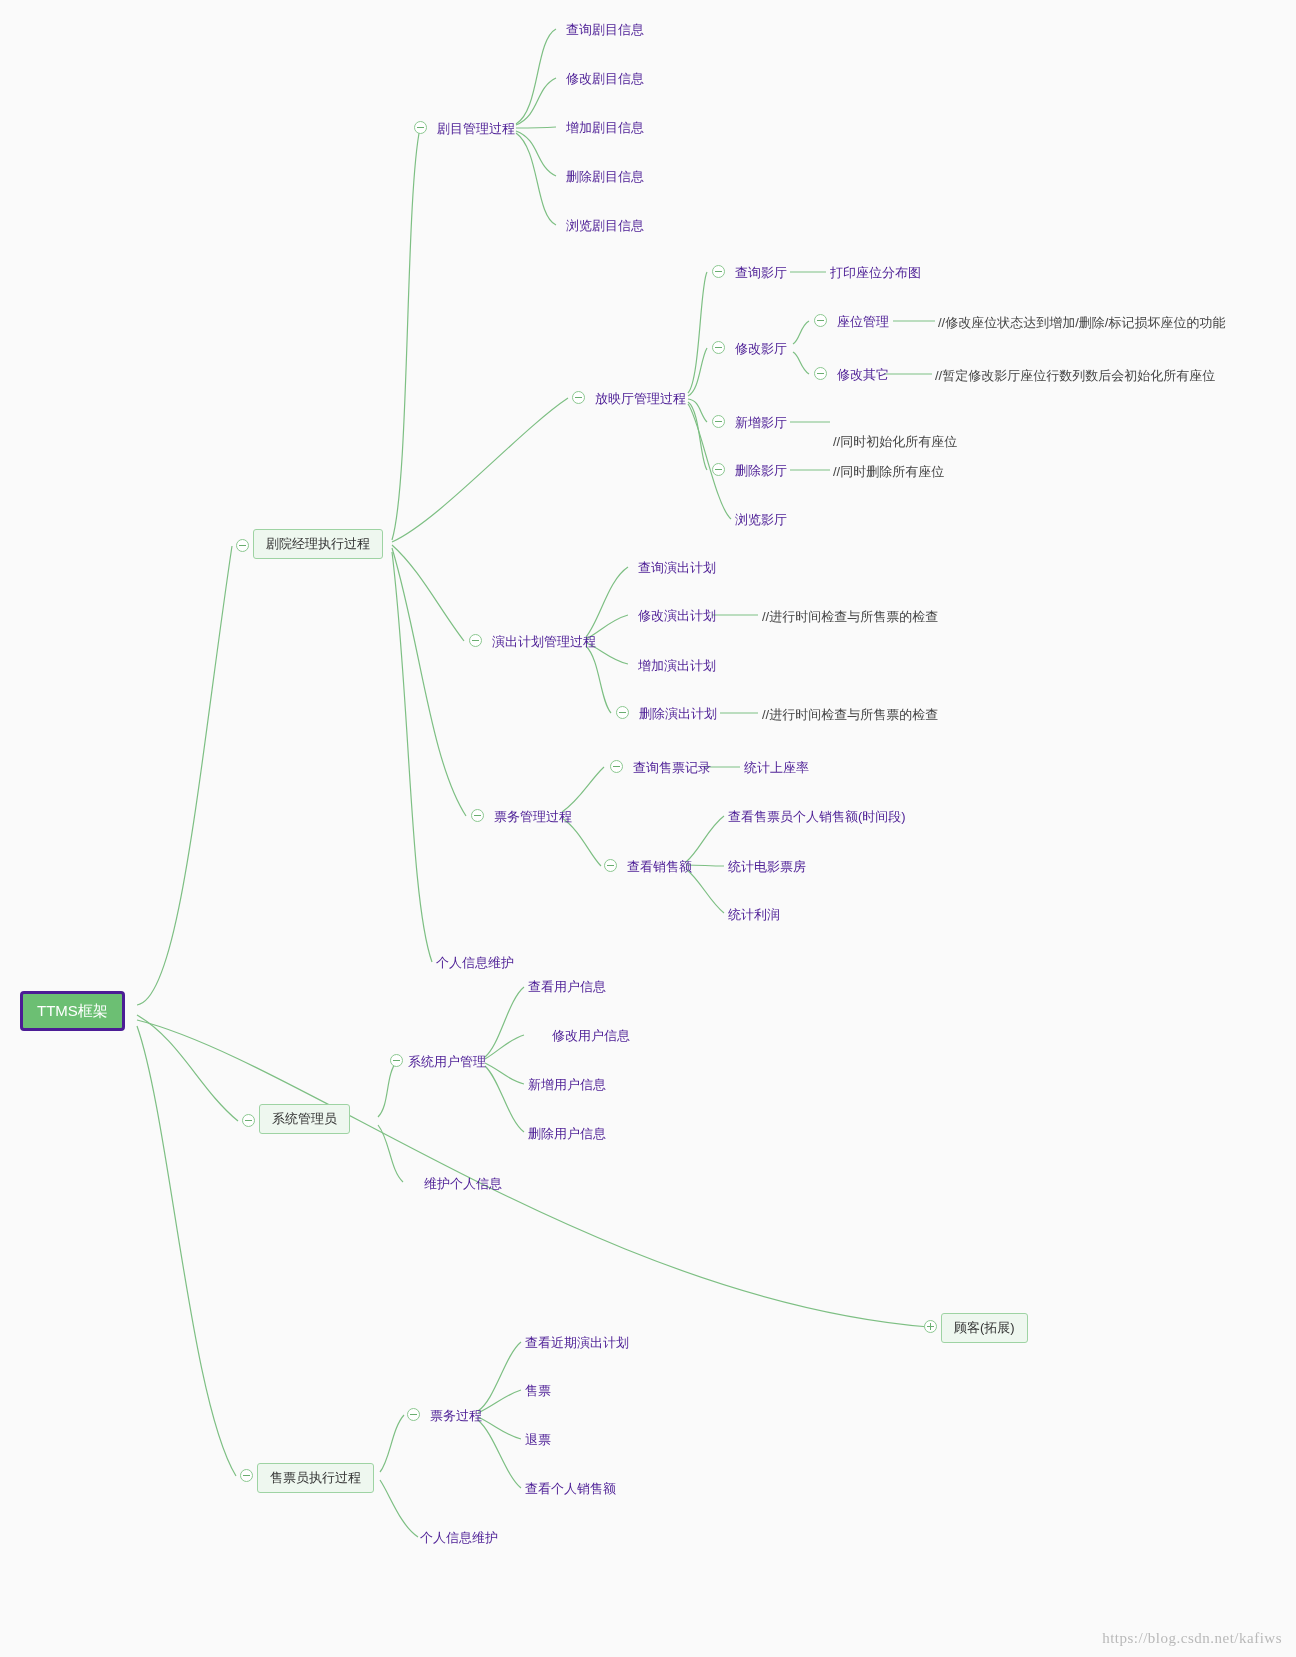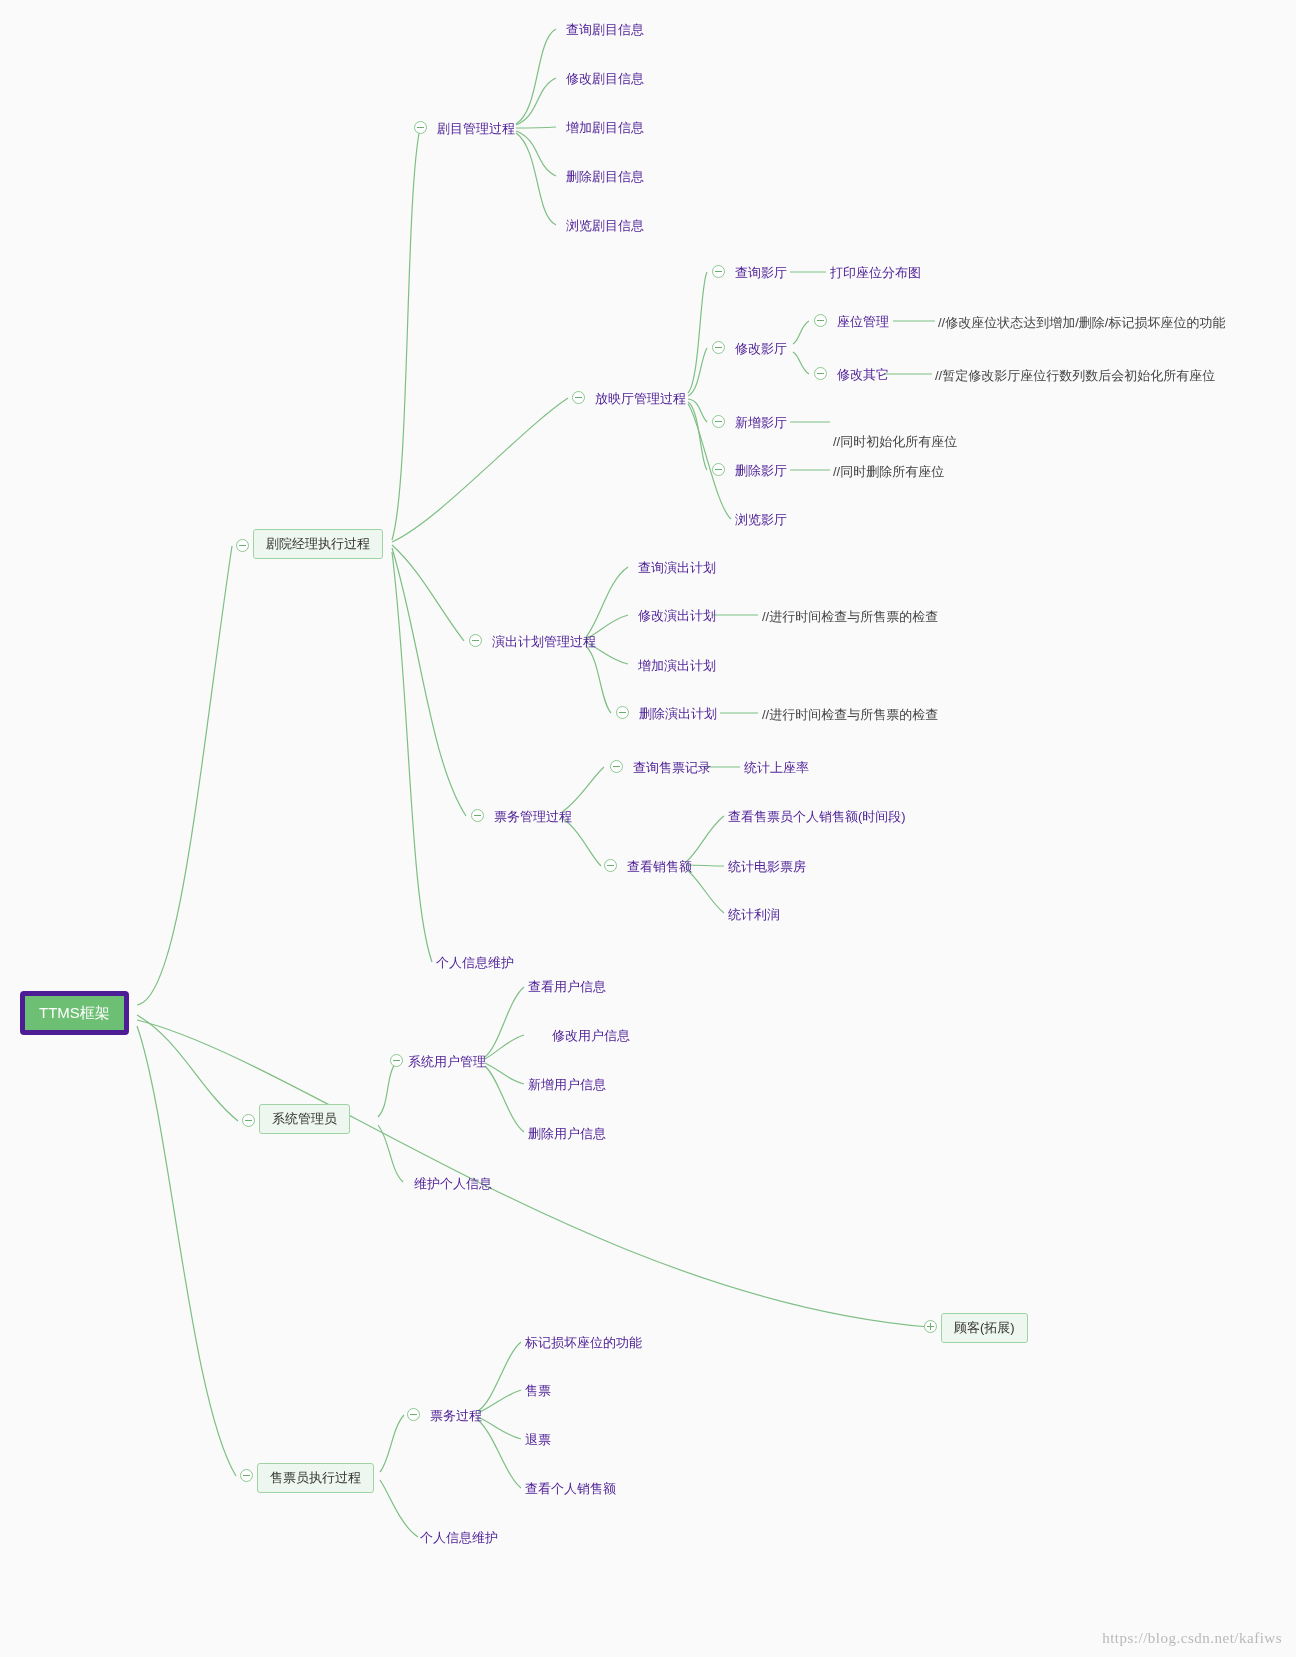--- a/index.html
+++ b/index.html
@@ -27,21 +27,21 @@
     position: absolute;
     white-space: nowrap;
     font-size: 13px;
     color: #4c1d95;
     line-height: 1.2;
   }
   
   .node.root {
     background: #6cbf73;
     color: #ffffff;
-    border: 5px solid #4c1d95;
+    border: 3px solid #4c1d95;
     border-radius: 4px;
     padding: 8px 14px;
     font-size: 15px;
   }
   
   .node.boxed {
     background: #eef7ef;
     border: 1px solid #9ed3a3;
     border-radius: 3px;
     padding: 6px 12px;
@@ -323,39 +323,39 @@
   </div>
   <div class="node plain" style="left:528px; top:1026px;margin-left:24px;">
     <span>修改用户信息</span>
   </div>
   <div class="node plain" style="left:528px; top:1075px;">
     <span>新增用户信息</span>
   </div>
   <div class="node plain" style="left:528px; top:1124px;">
     <span>删除用户信息</span>
   </div>
-  <div class="node plain" style="left:414px; top:1174px;">
+  <div class="node plain" style="left:424px; top:1174px;">
     <span>维护个人信息</span>
   </div>
 
   <div class="toggle plus" style="left:924px; top:1320px;"></div>
   <div class="node boxed" style="left:941px; top:1313px;">
     <span>顾客(拓展)</span>
   </div>
 
   <div class="toggle" style="left:240px; top:1469px;"></div>
   <div class="node boxed" style="left:257px; top:1463px;">
     <span>售票员执行过程</span>
   </div>
   <div class="toggle" style="left:407px; top:1408px;"></div>
   <div class="node plain" style="left:430px; top:1406px;">
     <span>票务过程</span>
   </div>
   <div class="node plain" style="left:525px; top:1333px;">
-    <span>标记损坏座位的功能</span>
+    <span>查看近期演出计划</span>
   </div>
   <div class="node plain" style="left:525px; top:1381px;">
     <span>售票</span>
   </div>
   <div class="node plain" style="left:525px; top:1430px;">
     <span>退票</span>
   </div>
   <div class="node plain" style="left:525px; top:1479px;">
     <span>查看个人销售额</span>
   </div>

